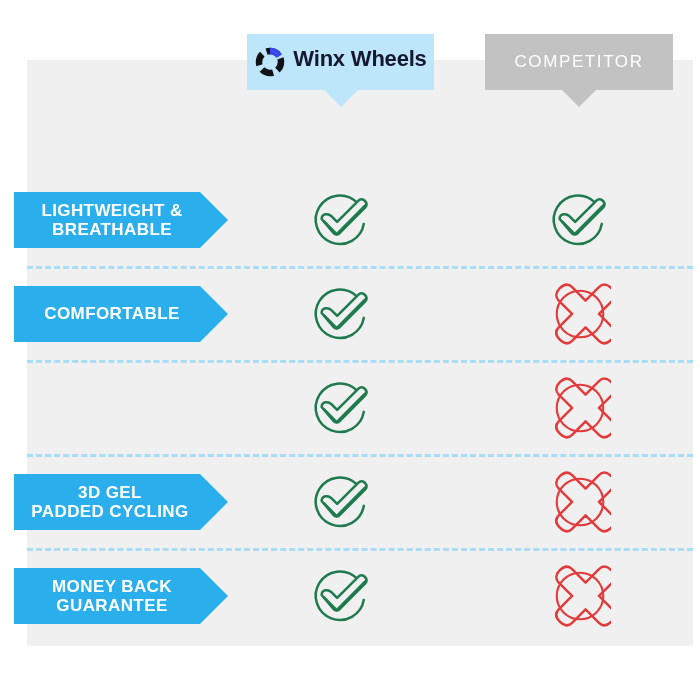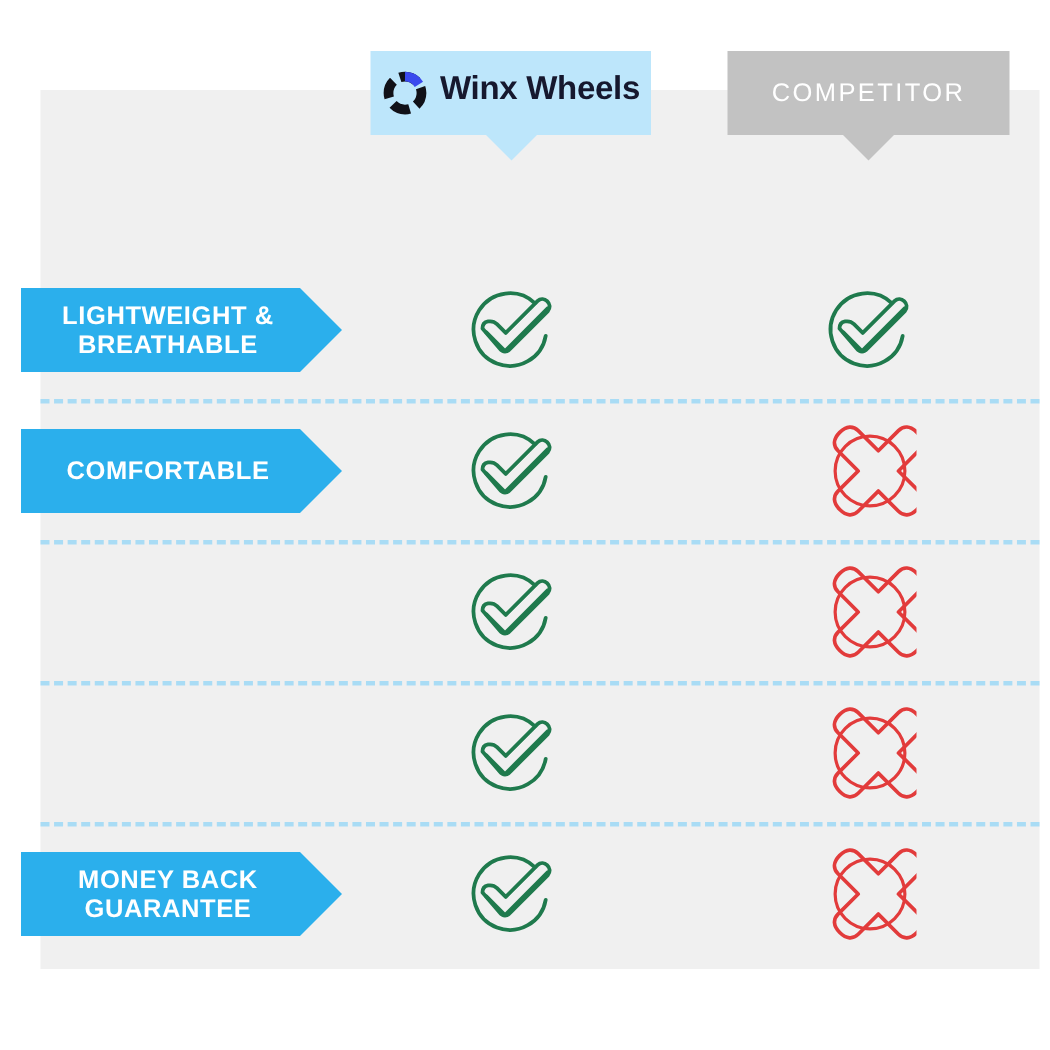--- a/index.html
+++ b/index.html
@@ -249,20 +249,26 @@
           </svg>
         </div>
         <div class="mark col-comp">
           <svg viewBox="0 0 64 64" xmlns="http://www.w3.org/2000/svg">
             <circle cx="32" cy="32" r="24" fill="none" stroke="#e23b3b" stroke-width="2.2"></circle>
             <path d="M 14 9 C 10 13 10 17 13 20 L 25 32 L 13 44 C 10 47 10 51 14 55 C 18 59 22 59 25 56 L 37 44 L 49 56 C 52 59 56 59 60 55 C 64 51 64 47 61 44 L 49 32 L 61 20 C 64 17 64 13 60 9 C 56 5 52 5 49 8 L 37 20 L 25 8 C 22 5 18 5 14 9 Z" transform="translate(-5,-5) scale(1.155)" fill="none" stroke="#e23b3b" stroke-width="2.2" stroke-linejoin="round"></path>
           </svg>
         </div>
       </div>
       <div class="row" style="top: 474px;">
+        <div class="tag">
+          <div class="tag-body"></div>
+          <div class="tag-arrow"></div>
+          <div class="tag-label wide">3D GEL
+PADDED CYCLING</div>
+        </div>
         <div class="mark col-brand">
           <svg viewBox="0 0 64 64" xmlns="http://www.w3.org/2000/svg">
             <path d="M 47 13.5 A 25 25 0 1 0 54.5 36" fill="none" stroke="#1f7a4d" stroke-width="2.6" stroke-linecap="round"></path>
             <path d="M 13.5 33.5 L 26.5 46.5 L 56 17" fill="none" stroke="#1f7a4d" stroke-width="2.6" stroke-linejoin="round" stroke-linecap="round"></path>
             <path d="M 13.5 33.5 L 26.5 46.5 L 56 17" fill="none" stroke="#1f7a4d" stroke-width="12.5" stroke-linejoin="round" stroke-linecap="round" opacity="0"></path>
             <path d="M 11 31 C 11 25 18 25 21 28 L 27 34 L 49 12 C 53 8 60 14 56 19 L 30 45 C 28 47.5 25 47.5 23 45 Z" fill="none" stroke="#1f7a4d" stroke-width="2.6" stroke-linejoin="round"></path>
           </svg>
         </div>
         <div class="mark col-comp">
           <svg viewBox="0 0 64 64" xmlns="http://www.w3.org/2000/svg">

